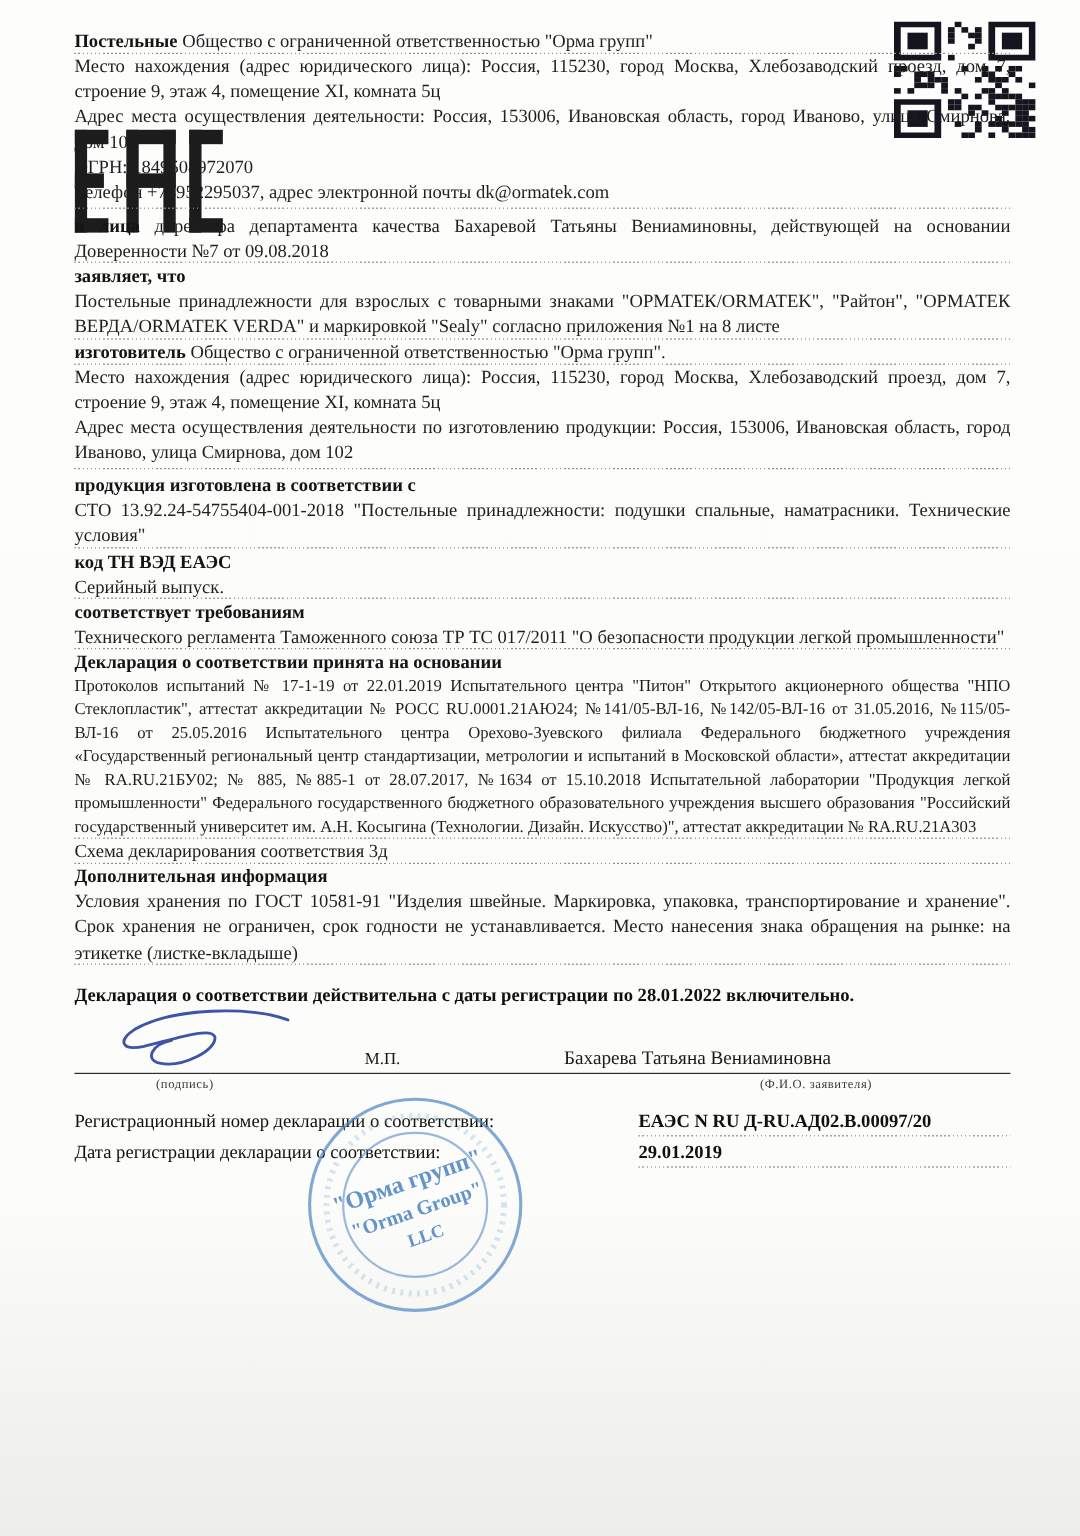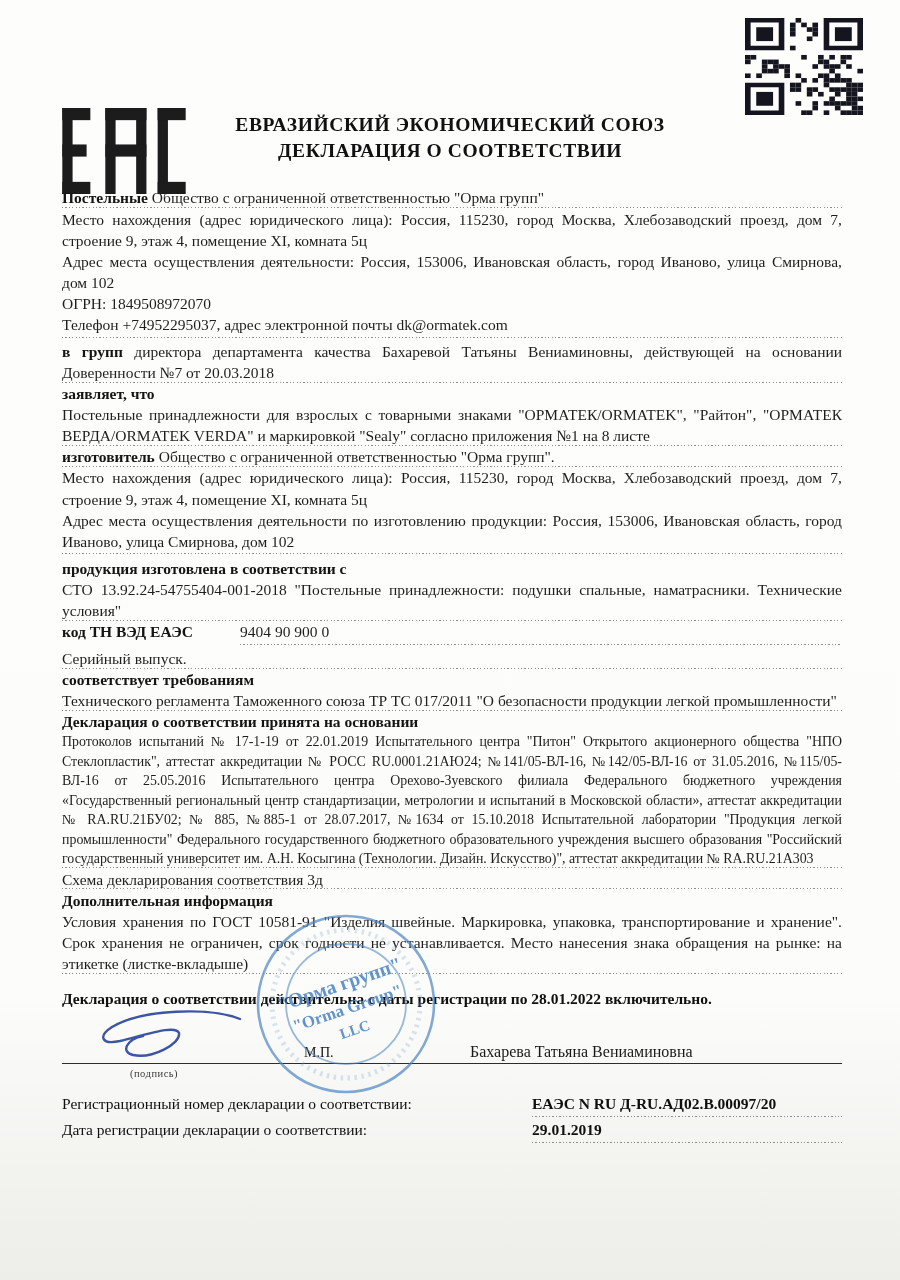--- a/index.html
+++ b/index.html
@@ -176,54 +176,49 @@
         <rect x="10" y="20" width="1" height="1"></rect>
         <rect x="11" y="20" width="1" height="1"></rect>
         <rect x="14" y="20" width="1" height="1"></rect>
         <rect x="17" y="20" width="1" height="1"></rect>
         <rect x="18" y="20" width="1" height="1"></rect>
         <rect x="19" y="20" width="1" height="1"></rect>
         <rect x="20" y="20" width="1" height="1"></rect>
       </g>
   </svg>
 
-  <div class="titles">
-    <div>ЕВРАЗИЙСКИЙ ЭКОНОМИЧЕСКИЙ СОЮЗ</div>
-    <div>ДЕКЛАРАЦИЯ О СООТВЕТСТВИИ</div>
-  </div>
 
   <div class="doc">
 
     <p class="dotline"><b>Постельные</b> <span>Общество с ограниченной ответственностью "Орма групп"</span></p>
 
     <div class="dotline">
       <p class="just">Место нахождения (адрес юридического лица): Россия, 115230, город Москва, Хлебозаводский проезд, дом 7, строение 9, этаж 4, помещение XI, комната 5ц</p>
       <p class="just">Адрес места осуществления деятельности: Россия, 153006, Ивановская область, город Иваново, улица Смирнова, дом 102</p>
       <p>ОГРН: 1849508972070</p>
       <p>Телефон +74952295037, адрес электронной почты dk@ormatek.com</p>
     </div>
 
-    <p class="dotline just"><b>в групп</b> <span>директора департамента качества Бахаревой Татьяны Вениаминовны, действующей на основании Доверенности №7 от 20.03.2018</span></p>
+    <p class="dotline just"><b>в лица</b> <span>директора департамента качества Бахаревой Татьяны Вениаминовны, действующей на основании Доверенности №7 от 09.08.2018</span></p>
 
     <p><b>заявляет, что</b></p>
     <p class="dotline just">Постельные принадлежности для взрослых с товарными знаками "ОРМАТЕК/ORMATEK", "Райтон", "ОРМАТЕК ВЕРДА/ORMATEK VERDA" и маркировкой "Sealy" согласно приложения №1 на 8 листе</p>
 
     <p class="dotline"><b>изготовитель</b> <span>Общество с ограниченной ответственностью "Орма групп".</span></p>
 
     <div class="dotline">
       <p class="just">Место нахождения (адрес юридического лица): Россия, 115230, город Москва, Хлебозаводский проезд, дом 7, строение 9, этаж 4, помещение XI, комната 5ц</p>
       <p class="just">Адрес места осуществления деятельности по изготовлению продукции: Россия, 153006, Ивановская область, город Иваново, улица Смирнова, дом 102</p>
     </div>
 
     <p><b>продукция изготовлена в соответствии с</b></p>
     <p class="dotline just">СТО 13.92.24-54755404-001-2018 "Постельные принадлежности: подушки спальные, наматрасники. Технические условия"</p>
 
     <div class="tnved-row">
       <b>код ТН ВЭД ЕАЭС</b>
-      <span class="tnved-code">9404 90 900 0</span>
     </div>
     <p class="dotline">Серийный выпуск.</p>
 
     <p><b>соответствует требованиям</b></p>
     <p class="dotline just">Технического регламента Таможенного союза ТР ТС 017/2011 "О безопасности продукции легкой промышленности"</p>
 
     <p><b>Декларация о соответствии принята на основании</b></p>
     <p class="dotline just small">Протоколов испытаний № 17-1-19 от 22.01.2019 Испытательного центра "Питон" Открытого акционерного общества "НПО Стеклопластик", аттестат аккредитации № РОСС RU.0001.21АЮ24; №141/05-ВЛ-16, №142/05-ВЛ-16 от 31.05.2016, №115/05-ВЛ-16 от 25.05.2016 Испытательного центра Орехово-Зуевского филиала Федерального бюджетного учреждения «Государственный региональный центр стандартизации, метрологии и испытаний в Московской области», аттестат аккредитации № RA.RU.21БУ02; № 885, №885-1 от 28.07.2017, №1634 от 15.10.2018 Испытательной лаборатории "Продукция легкой промышленности" Федерального государственного бюджетного образовательного учреждения высшего образования "Российский государственный университет им. А.Н. Косыгина (Технологии. Дизайн. Искусство)", аттестат аккредитации № RA.RU.21А303</p>
     <p class="dotline">Схема декларирования соответствия 3д</p>
 
@@ -233,20 +228,21 @@
     <p class="validity">Декларация о соответствии действительна с даты регистрации по 28.01.2022 включительно.</p>
 
     <div class="sig-area">
       <svg class="sig-svg" viewBox="0 0 175 58" aria-hidden="true">
         <path d="M160,14 C130,2 62,4 32,22 C18,31 21,40 40,36 C72,28 96,20 99,28 C101,39 72,54 53,50 C40,47 47,34 63,31" fill="none" stroke="#3c55a5" stroke-width="2.4" stroke-linecap="round"></path>
       </svg>
       <div class="sig-rule"></div>
       <div class="mp">М.П.</div>
       <div class="fio">Бахарева Татьяна Вениаминовна</div>
       <div class="cap cap-podpis">(подпись)</div>
+      <div class="cap cap-fio">(Ф.И.О. заявителя)</div>
     </div>
 
     <div class="reg-row">
       <span class="reg-label">Регистрационный номер декларации о соответствии:</span>
       <span class="reg-value">ЕАЭС N RU Д-RU.АД02.В.00097/20</span>
     </div>
     <div class="reg-row">
       <span class="reg-label">Дата регистрации декларации о соответствии:</span>
       <span class="reg-value">29.01.2019</span>
     </div>

